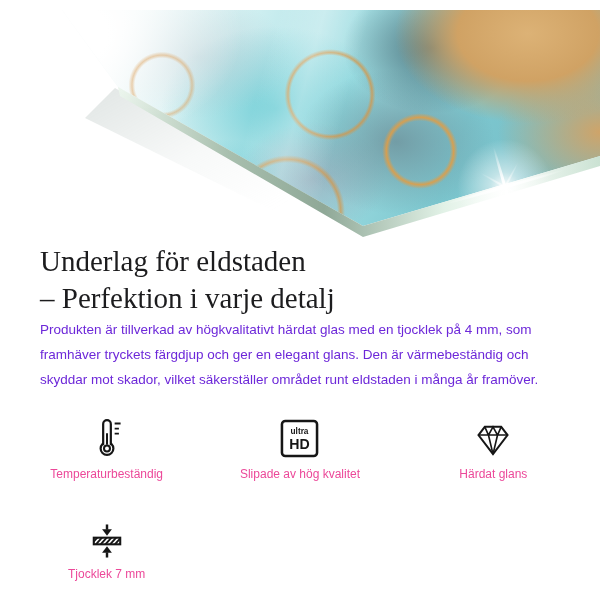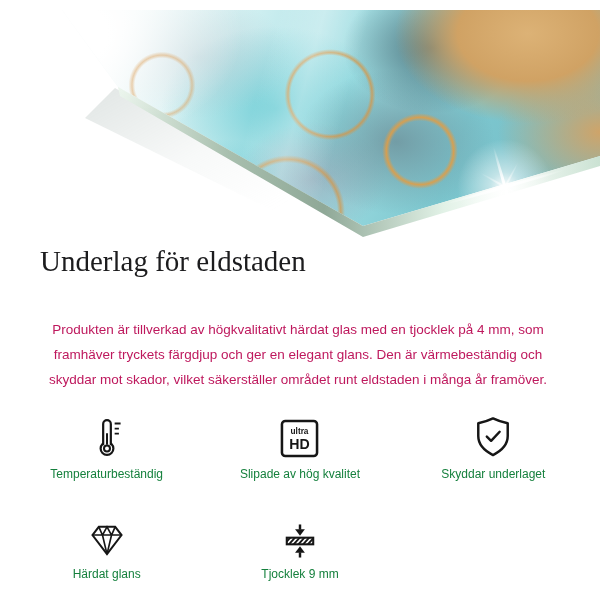--- a/index.html
+++ b/index.html
@@ -67,31 +67,31 @@
   .sparkle .ray-d2    { width:56px;  height:2px; opacity:.65; transform:translate(-50%,-50%) rotate(-62deg); }
 
   
   .heading {
     position:absolute; left:40px; top:233px;
     font-family:"Liberation Serif","DejaVu Serif",serif;
     font-size:29px; line-height:37px; font-weight:400; color:#1c1c1e;
   }
   .body-text {
     position:absolute; left:40px; top:307px; width:516px;
-    font-size:13.5px; line-height:25px; color:#be185d;text-align:center;
+    font-size:13.5px; line-height:25px; color:#6d28d9;
   }
 
   
   .features {
     position:absolute; left:10px; top:398px; width:580px;
     display:grid; grid-template-columns:repeat(3, 1fr); row-gap:27px;
   }
   .feature { display:flex; flex-direction:column; align-items:center; }
   .feature .icon-box { height:50px; display:flex; align-items:flex-end; justify-content:center; }
-  .feature .label { margin-top:9px; font-size:12px; color:#15803d; white-space:nowrap; }
+  .feature .label { margin-top:9px; font-size:12px; color:#ec4899; white-space:nowrap; }
   .feature svg { display:block; }
 </style>
 </head>
 <body>
 
 <div class="page">
 
   <div class="hero">
     <div class="glass-reflection"></div>
     <div class="glass-face"></div>
@@ -100,20 +100,21 @@
       <div class="glow"></div>
       <div class="ray ray-long"></div>
       <div class="ray ray-cross"></div>
       <div class="ray ray-d1"></div>
       <div class="ray ray-d2"></div>
     </div>
   </div>
 
   <div class="heading">
     <div>Underlag för eldstaden</div>
+    <div>– Perfektion i varje detalj</div>
   </div>
 
   <div class="body-text">Produkten är tillverkad av högkvalitativt härdat glas med en tjocklek på 4 mm, som framhäver tryckets färgdjup och ger en elegant glans. Den är värmebeständig och skyddar mot skador, vilket säkerställer området runt eldstaden i många år framöver.</div>
 
   <div class="features">
 
     <div class="feature">
       <div class="icon-box">
         <svg width="34" height="41" viewBox="0 0 40 48" fill="none" stroke="#161616">
           <circle cx="20" cy="37" r="7.5" stroke-width="2.6"></circle>
@@ -130,29 +131,20 @@
       <div class="icon-box">
         <svg width="39" height="39" viewBox="0 0 40 40">
           <rect x="2" y="2" width="36" height="36" rx="3.5" fill="none" stroke="#161616" stroke-width="2.6"></rect>
           <text x="20" y="15.5" text-anchor="middle" font-family="Liberation Sans, sans-serif" font-size="8.5" font-weight="bold" fill="#161616">ultra</text>
           <text x="20" y="31" text-anchor="middle" font-family="Liberation Sans, sans-serif" font-size="14.5" font-weight="bold" fill="#161616">HD</text>
         </svg>
       </div>
       <span class="label">Slipade av hög kvalitet</span>
     </div>
 
-    <div class="feature">
-      <div class="icon-box">
-        <svg width="38" height="42" viewBox="0 0 40 44" fill="none" stroke="#161616">
-          <path d="M20 2.5 C25 5 30.5 6.5 35.5 7.5 V21 c0 9.5 -6.5 15.5 -15.5 20 C11 36.5 4.5 30.5 4.5 21 V7.5 C9.5 6.5 15 5 20 2.5 Z" stroke-width="2.6" stroke-linejoin="round"></path>
-          <path d="M13.5 21.5 l4.5 4.5 l9 -9.5" stroke-width="2.6" stroke-linecap="round" stroke-linejoin="round"></path>
-        </svg>
-      </div>
-      <span class="label">Skyddar underlaget</span>
-    </div>
 
     <div class="feature">
       <div class="icon-box">
         <svg width="40" height="35" viewBox="0 0 44 38" fill="none" stroke="#161616">
           <path d="M6 13 L13 4 H31 L38 13 L22 34 Z" stroke-width="2.2" stroke-linejoin="miter"></path>
           <path d="M6 13 H38 M13 4 L17 13 L22 4 L27 13 L31 4 M17 13 L22 34 M27 13 L22 34" stroke-width="1.8"></path>
         </svg>
       </div>
       <span class="label">Härdat glans</span>
     </div>
@@ -175,17 +167,17 @@
             <line x1="25" y1="23" x2="34" y2="13"></line>
             <line x1="30" y1="23" x2="39" y2="13"></line>
           </g>
           <rect x="4" y="14.5" width="28" height="7" fill="none" stroke="#161616" stroke-width="2.2"></rect>
           <line x1="18" y1="0.5" x2="18" y2="6" stroke="#161616" stroke-width="2.6"></line>
           <polygon points="12.8,5.5 23.2,5.5 18,12.5" fill="#161616"></polygon>
           <line x1="18" y1="35.5" x2="18" y2="30" stroke="#161616" stroke-width="2.6"></line>
           <polygon points="12.8,30.5 23.2,30.5 18,23.5" fill="#161616"></polygon>
         </svg>
       </div>
-      <span class="label">Tjocklek 9 mm</span>
+      <span class="label">Tjocklek 7 mm</span>
     </div>
 
   </div>
 </div>
 
 </body></html>

